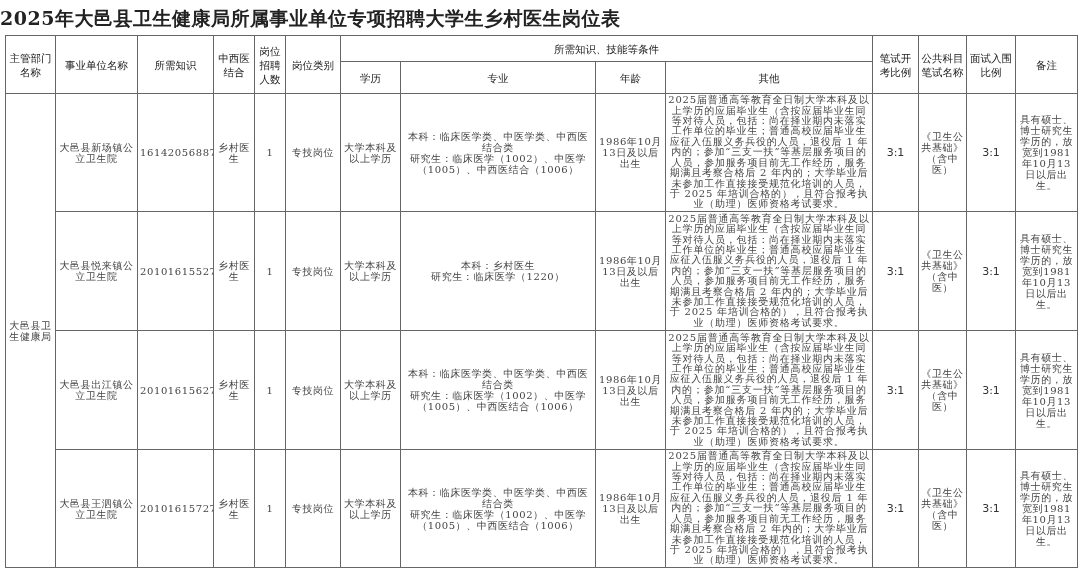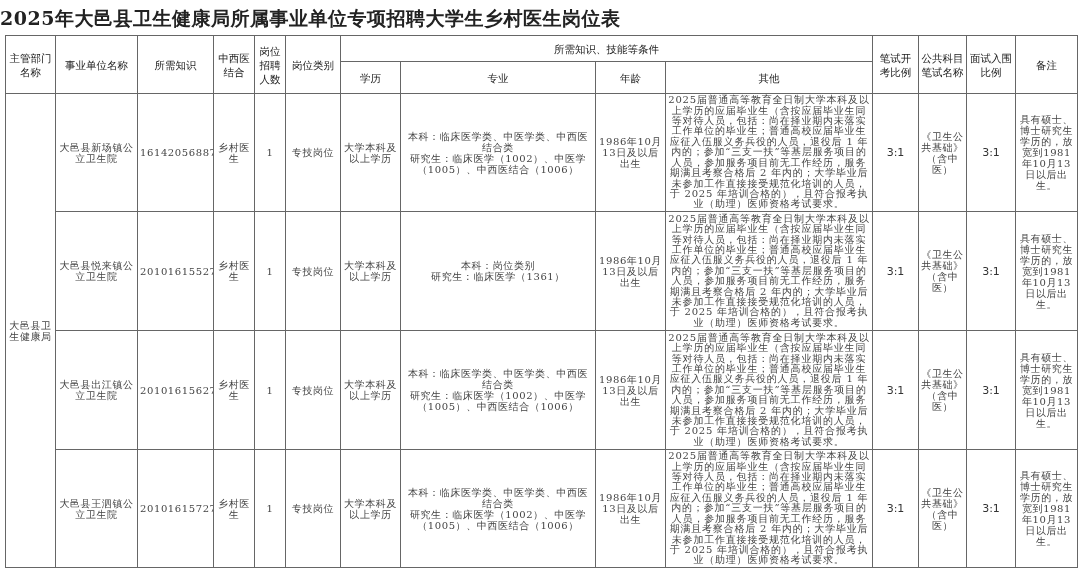--- a/index.html
+++ b/index.html
@@ -89,22 +89,22 @@
   </tr>
 
   <tr class="r2">
     <td>大邑县悦来镇公立卫生院</td>
     <td>201016155277</td>
     <td>乡村医生</td>
     <td>1</td>
     <td>专技岗位</td>
     <td>大学本科及以上学历</td>
     <td class="left">
-          <div>本科：岗位类别</div>
-          <div>研究生：临床医学（1361）</div>
+          <div>本科：乡村医生</div>
+          <div>研究生：临床医学（1220）</div>
         </td>
     <td>1986年10月13日及以后出生</td>
     <td class="left other">2025届普通高等教育全日制大学本科及以上学历的应届毕业生（含按应届毕业生同等对待人员，包括：尚在择业期内未落实工作单位的毕业生；普通高校应届毕业生应征入伍服义务兵役的人员，退役后 1 年内的；参加“三支一扶”等基层服务项目的人员，参加服务项目前无工作经历，服务期满且考察合格后 2 年内的；大学毕业后未参加工作直接接受规范化培训的人员，于 2025 年培训合格的），且符合报考执业（助理）医师资格考试要求。</td>
     <td class="ratio">3:1</td>
     <td>《卫生公共基础》（含中医）</td>
     <td class="ratio">3:1</td>
     <td class="left">具有硕士、博士研究生学历的，放宽到1981年10月13日以后出生。</td>
   </tr>
 
   <tr class="r3">

